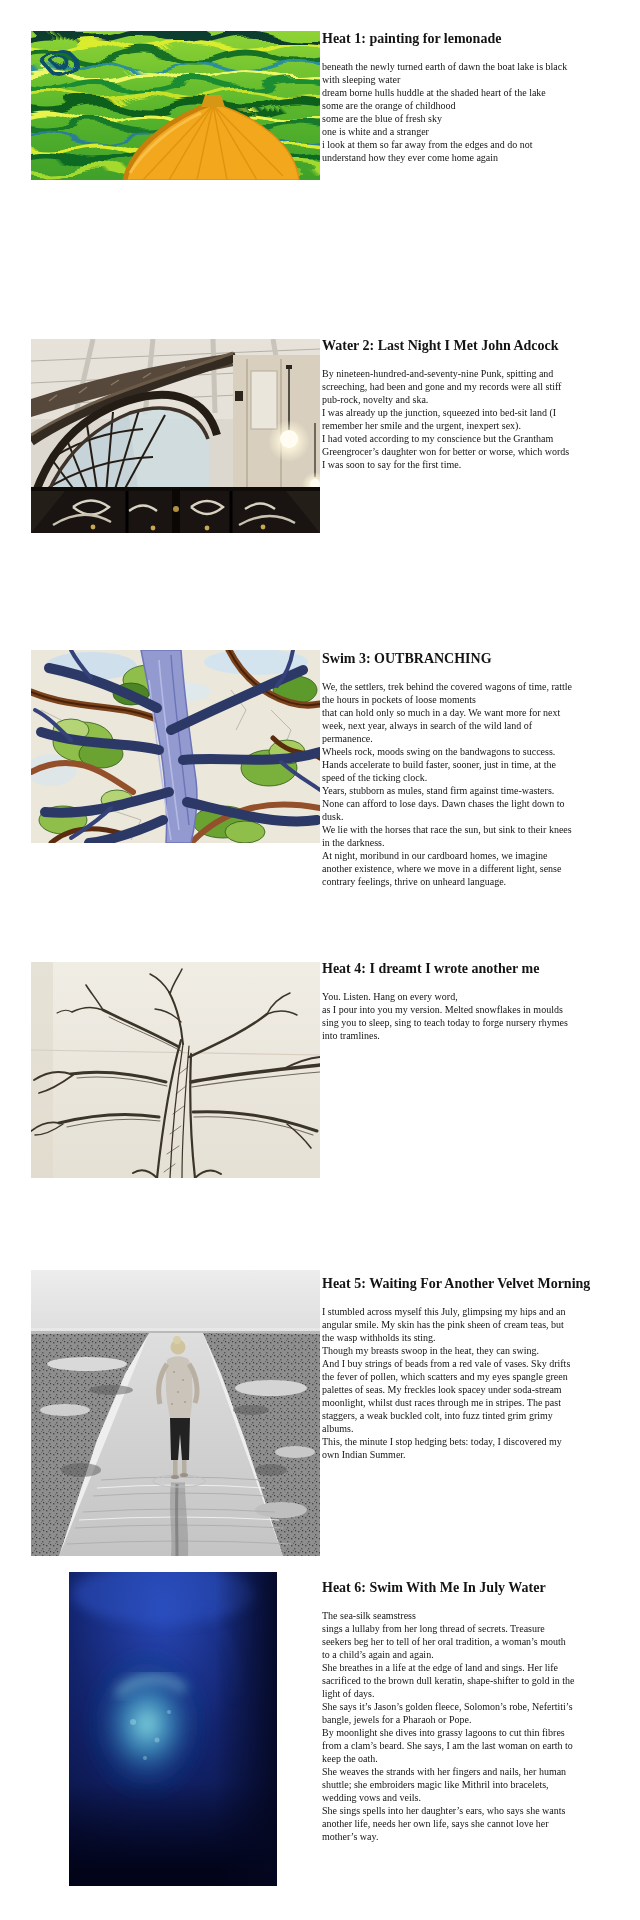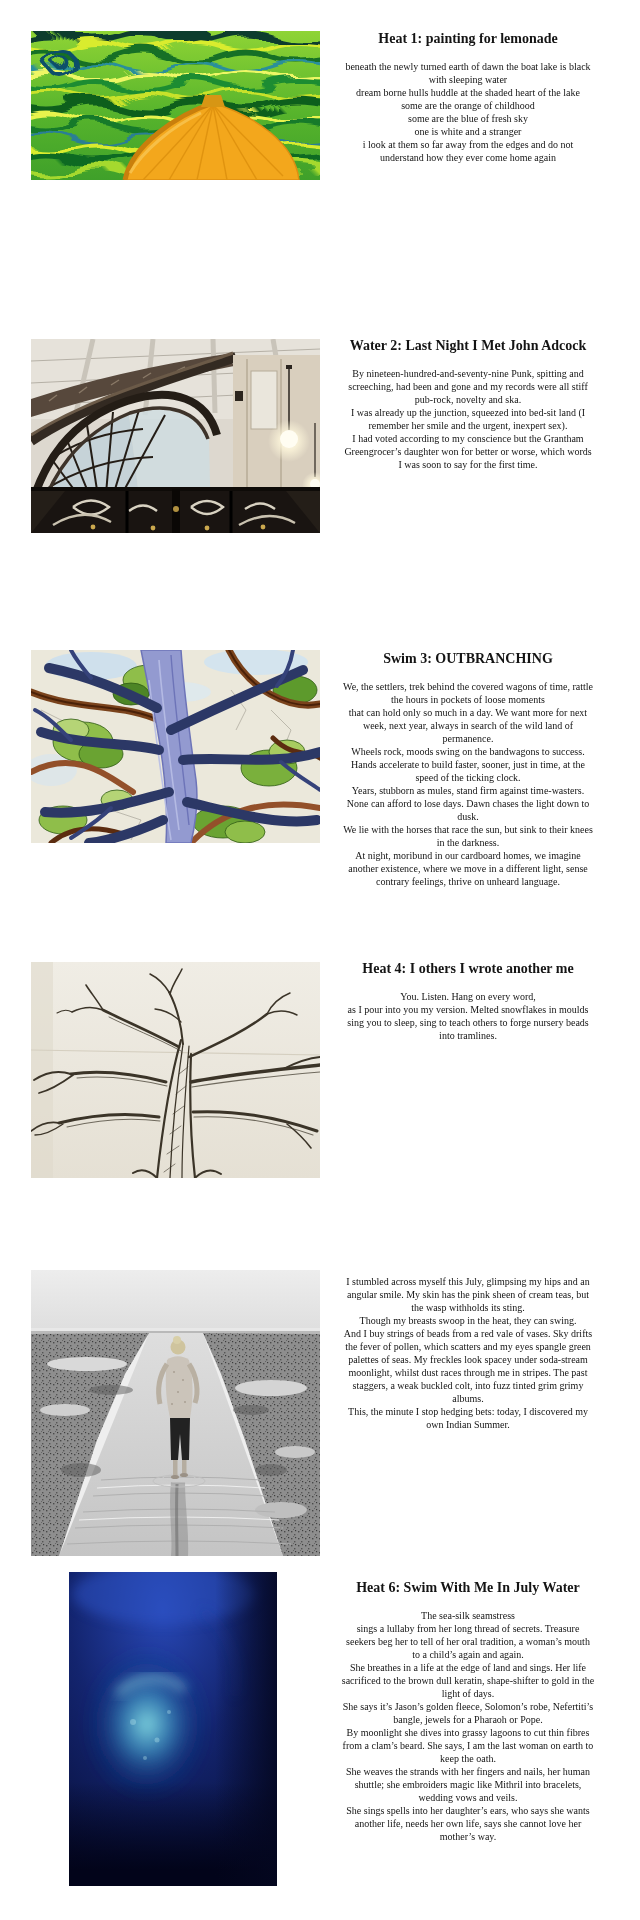--- a/index.html
+++ b/index.html
@@ -1,20 +1,20 @@
 <!DOCTYPE html>
 <html><head>
 <meta charset="utf-8">
 <style>
   html,body{margin:0;padding:0;background:#ffffff;}
   #page{position:relative;width:640px;height:1920px;background:#ffffff;overflow:hidden;
         font-family:"Liberation Serif", serif;color:#141414;}
   .img-box{position:absolute;overflow:hidden;background:#eee;}
   .img-box svg{display:block;}
-  .text-col{position:absolute;left:322px;width:292px;text-align:center;}
+  .text-col{position:absolute;left:322px;width:292px;text-align:left;}
   .sec-title{font-size:14px;font-weight:bold;line-height:17px;margin:0 0 13px 0;}
   .poem{font-size:10px;line-height:13px;white-space:pre-line;margin:0;}
 </style>
 </head>
 <body>
 
 <div id="page">
 
   <div class="img-box" style="left:31px;top:31px;width:289px;height:149px;">
     <svg width="289" height="149" viewBox="0 0 289 149">
@@ -304,24 +304,24 @@
         <path d="M163,155 C206,153 244,160 282,173" stroke-width="1.1" opacity="0.7"></path>
         <path d="M256,162 C266,170 274,178 280,186" stroke-width="1.6"></path>
         <path d="M158,95 C190,80 216,68 236,52" stroke-width="2.4"></path>
         <path d="M236,52 C246,48 256,48 266,53" stroke-width="1.5"></path>
         <path d="M236,52 C241,42 249,35 259,31" stroke-width="1.5"></path>
         <path d="M150,60 C142,52 134,48 124,47" stroke-width="1.3"></path>
       </g>
     </svg>
   </div>
   <div class="text-col" style="top:960px;">
-    <h2 class="sec-title">Heat 4: I others I wrote another me</h2>
+    <h2 class="sec-title">Heat 4: I dreamt I wrote another me</h2>
     <p class="poem">You. Listen. Hang on every word,
 as I pour into you my version. Melted snowflakes in moulds
-sing you to sleep, sing to teach others to forge nursery beads
+sing you to sleep, sing to teach today to forge nursery rhymes
 into tramlines.</p>
   </div>
 
   <div class="img-box" style="left:31px;top:1270px;width:289px;height:286px;">
     <svg width="289" height="286" viewBox="0 0 289 286">
       <defs>
         <linearGradient id="sky5" x1="0" y1="0" x2="0" y2="1">
           <stop offset="0" stop-color="#ededed"></stop>
             <stop offset="1" stop-color="#dedede"></stop>
         </linearGradient>
@@ -386,20 +386,21 @@
         <path d="M158,94 C166,106 168,122 164,133" stroke="#b9b0a2" stroke-width="5" fill="none"></path>
         <path d="M139,148 L159,148 L158,190 L151,190 L149,164 L147,190 L140,190 Z" fill="#222222"></path>
         <rect x="142" y="190" width="4.5" height="16" fill="#b5ada0"></rect>
         <rect x="151" y="190" width="4.5" height="14" fill="#b5ada0"></rect>
         <ellipse cx="144" cy="207" rx="4" ry="2" fill="#9a9186"></ellipse>
         <ellipse cx="153" cy="205" rx="4" ry="2" fill="#9a9186"></ellipse>
       </g>
     </svg>
   </div>
   <div class="text-col" style="top:1275px;">
+    <h2 class="sec-title">Heat 5: Waiting For Another Velvet Morning</h2>
     <p class="poem">I stumbled across myself this July, glimpsing my hips and an
 angular smile. My skin has the pink sheen of cream teas, but
 the wasp withholds its sting.
 Though my breasts swoop in the heat, they can swing.
 And I buy strings of beads from a red vale of vases. Sky drifts
 the fever of pollen, which scatters and my eyes spangle green
 palettes of seas. My freckles look spacey under soda-stream
 moonlight, whilst dust races through me in stripes. The past
 staggers, a weak buckled colt, into fuzz tinted grim grimy
 albums.

